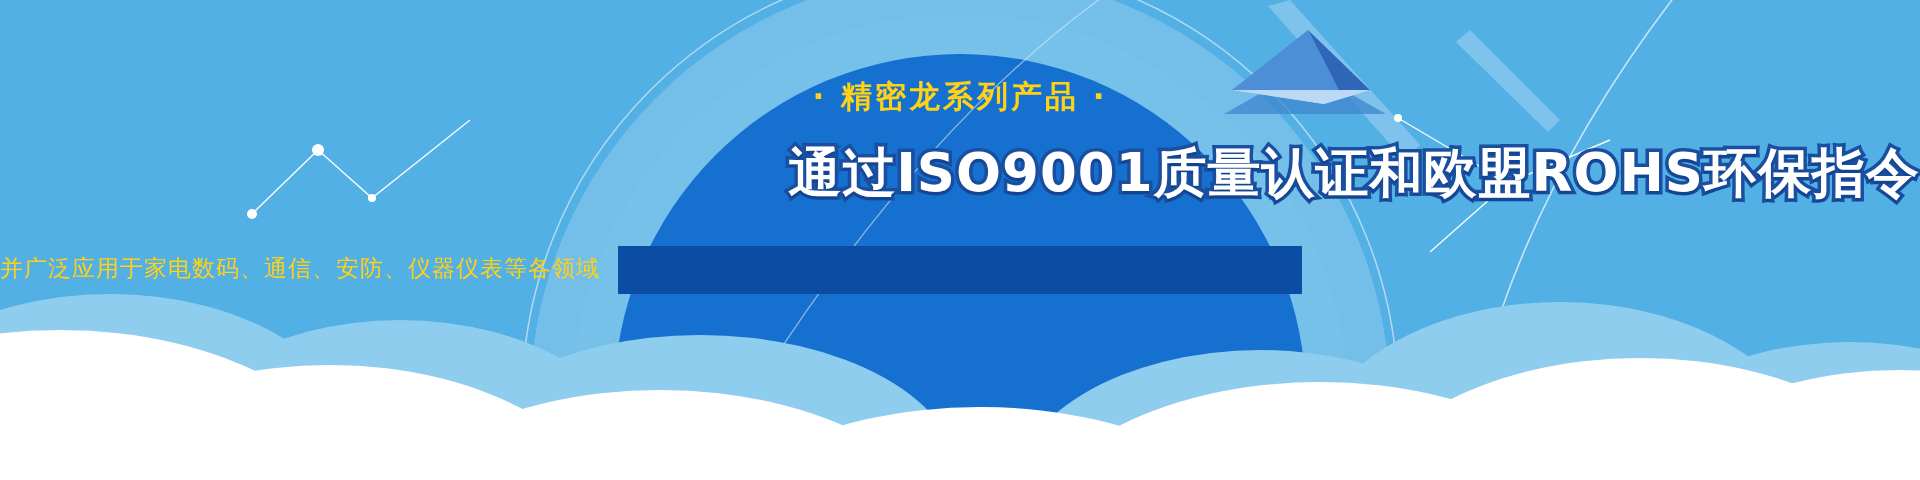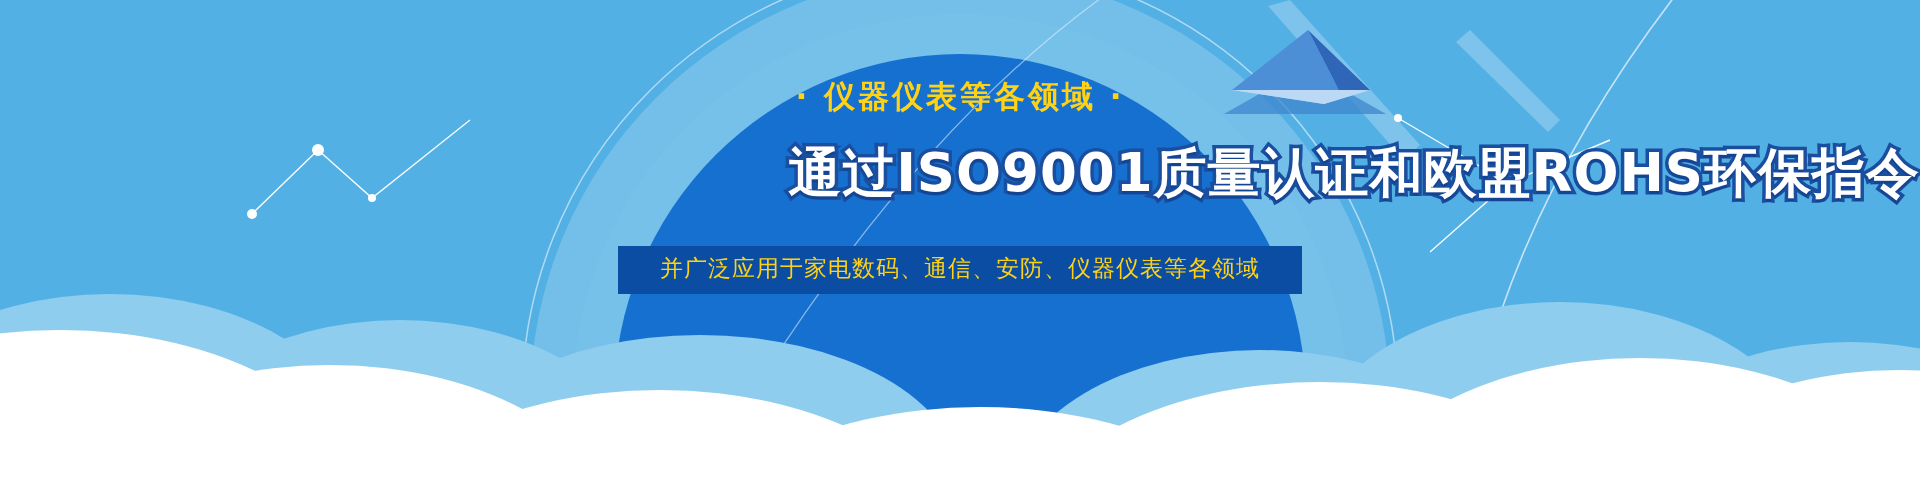--- a/index.html
+++ b/index.html
@@ -83,21 +83,20 @@
     left:0;
     width:1920px;
     height:60px;
   }
   .ribbon-svg { position:absolute; left:0; top:0; }
   .ribbon-text {
     position:absolute;
     top:244px;
     left:0;
     width:1920px;
-    text-align:center;
     color:#FFD216;
     font-size:23px;
     letter-spacing:1px;
     line-height:48px;
     white-space:nowrap;
   }
 </style>
 </head>
 <body>
 
@@ -168,21 +167,21 @@
     <polygon points="88,12 122,78 12,72" fill="#4D8FD6"></polygon>
 
     <polygon points="88,12 122,78 150,72" fill="#2F66B8"></polygon>
 
     <polygon points="12,72 122,78 150,72 104,86" fill="#A9CDF2"></polygon>
     <polygon points="12,72 104,86 150,72" fill="#BBD8F5"></polygon>
   </svg>
 
   <div class="content">
 
-    <div class="eyebrow">· 仪器仪表等各领域 ·</div>
+    <div class="eyebrow">· 精密龙系列产品 ·</div>
 
     <div class="headline">通过ISO9001质量认证和欧盟ROHS环保指令</div>
 
     <div class="ribbon-wrap">
       <svg class="ribbon-svg" width="1920" height="62" viewBox="0 0 1920 62" aria-hidden="true">
 
         <polygon points="618,45 660,8 660,45" fill="#063A7C"></polygon>
 
         <polygon points="1302,45 1260,8 1260,45" fill="#063A7C"></polygon>
 

